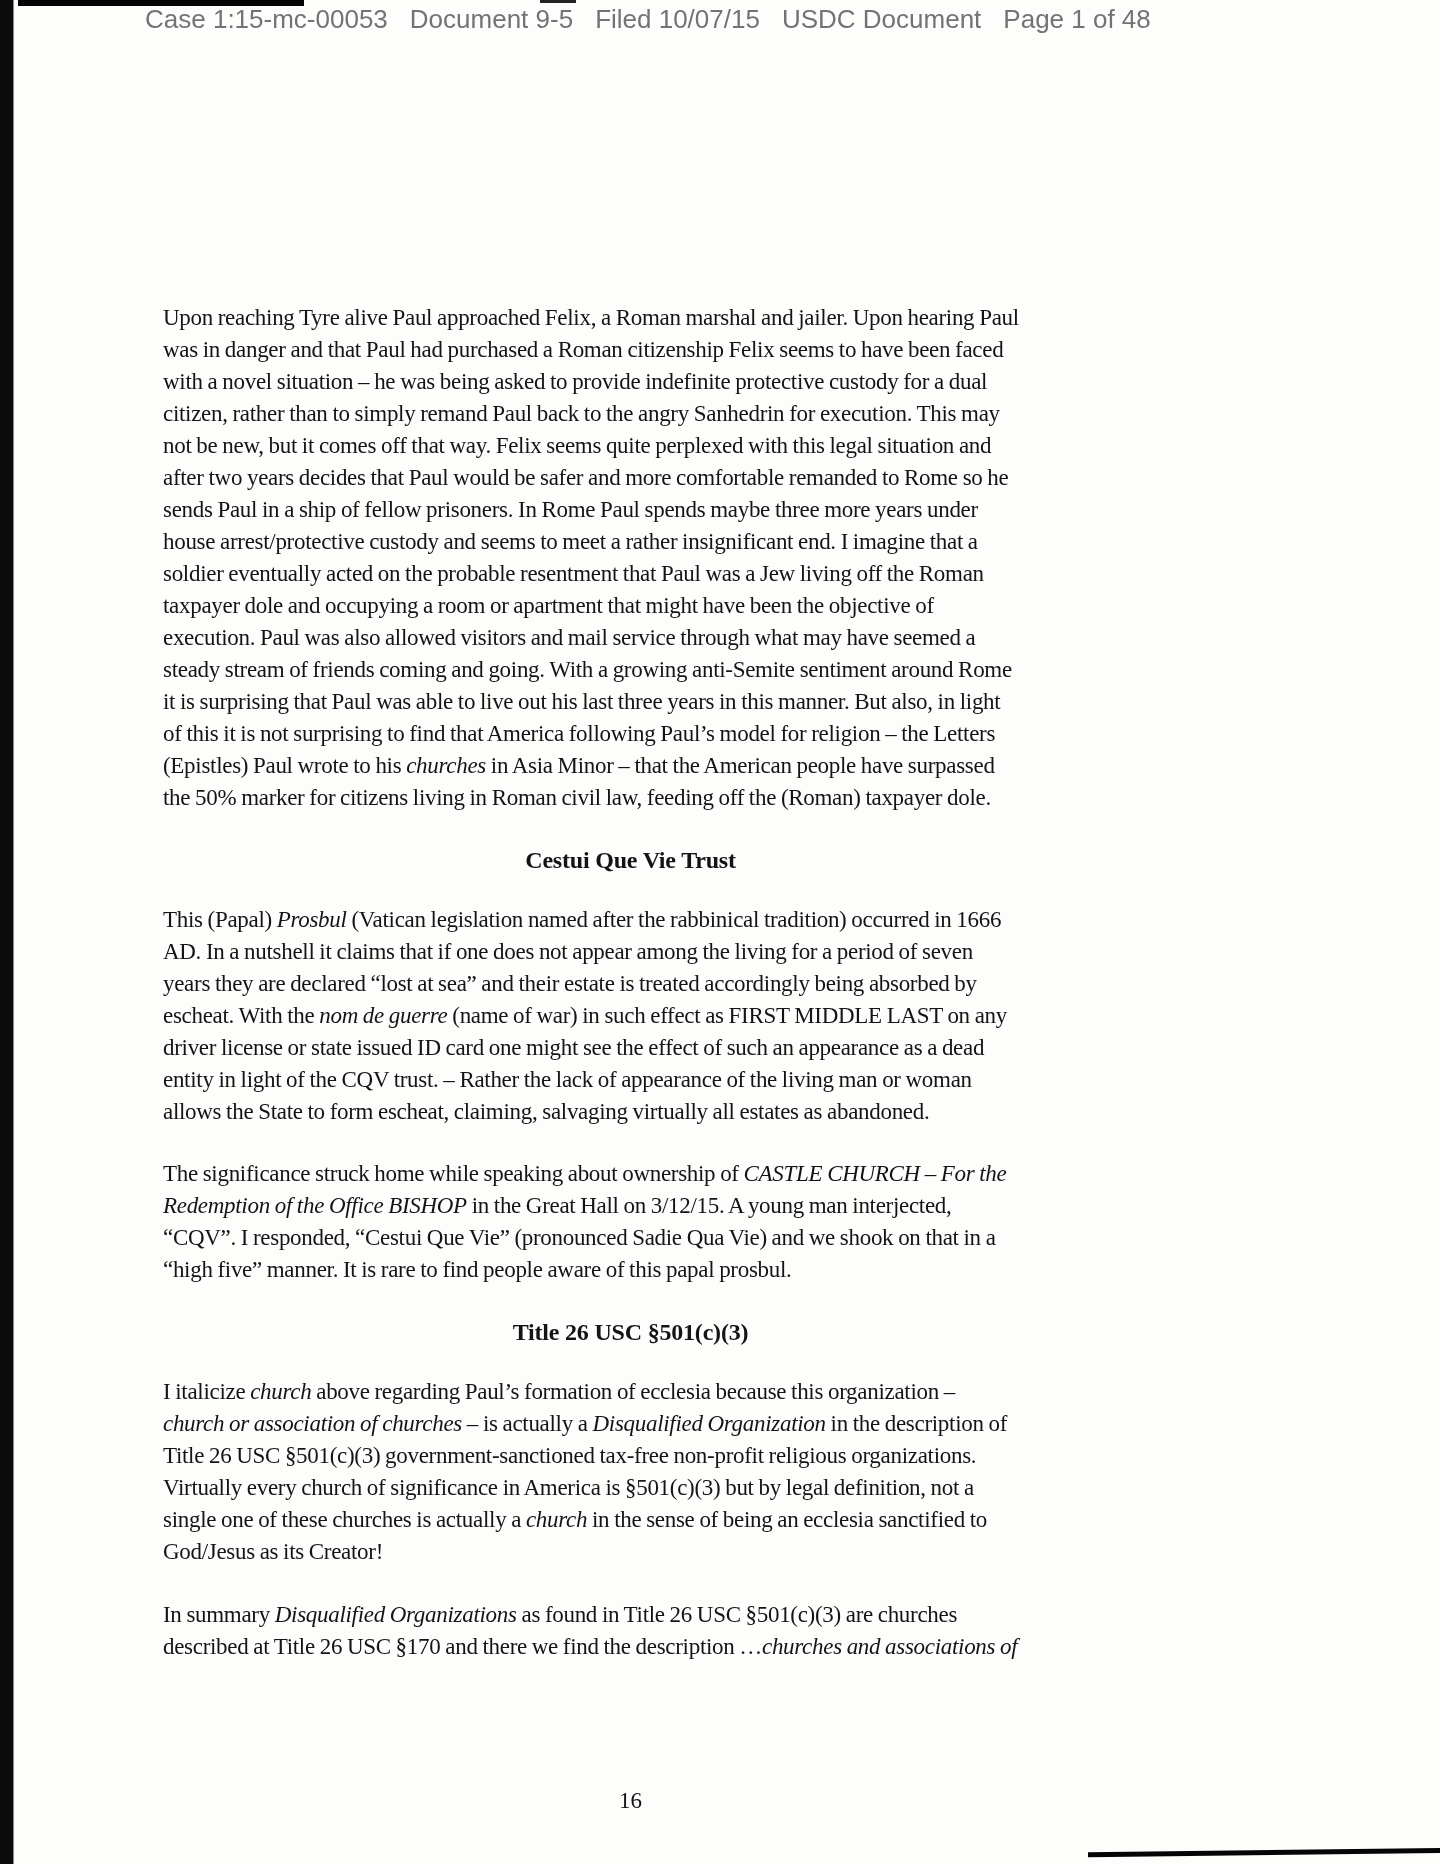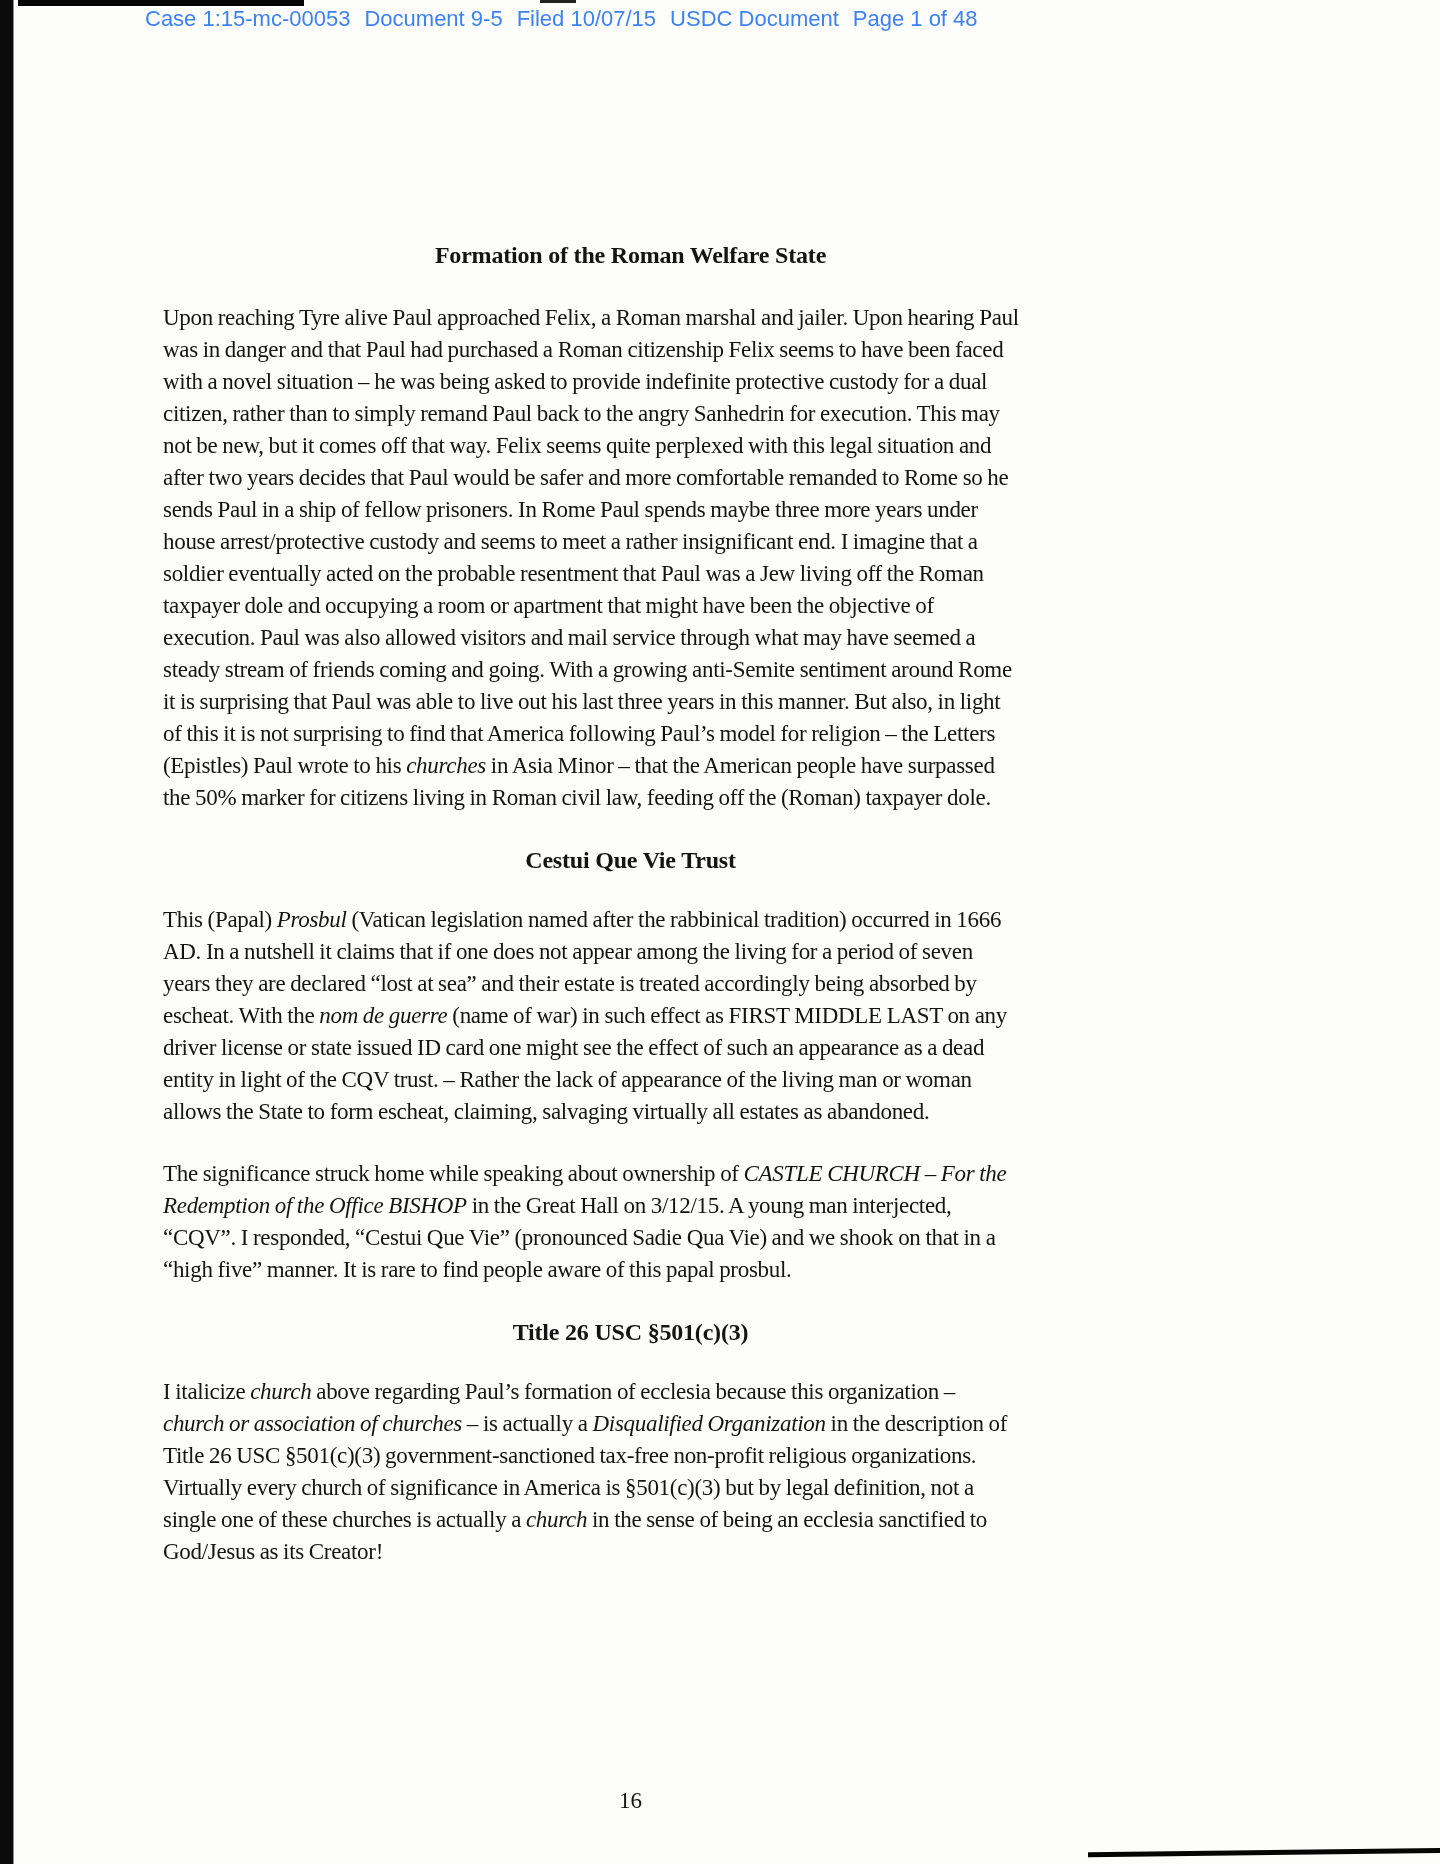--- a/index.html
+++ b/index.html
@@ -41,25 +41,25 @@
     left: 1088px; top: 1850px;
     width: 370px; height: 5px;
     background: #050505;
     transform: rotate(-0.7deg);
   }
   
   .stamp-header {
     position: absolute;
     left: 145px; top: 6px;
     display: flex;
-    gap: 14px;
+    gap: 22px;
     font-family: "Liberation Sans", sans-serif;
-    font-size: 22px;
+    font-size: 26px;
     line-height: 26px;
-    color: #3b82f6;
+    color: #737373;
     white-space: nowrap;
   }
   
   .content {
     position: absolute;
     left: 163px; top: 0;
     width: 935px;
     height: 1864px;
   }
   .heading {
@@ -107,31 +107,31 @@
   <div class="stamp-header">
     <span>Case 1:15-mc-00053</span>
     <span>Document 9-5</span>
     <span>Filed 10/07/15</span>
     <span>USDC Document</span>
     <span>Page 1 of 48</span>
   </div>
 
   <div class="content">
 
-    <div class="heading" style="top:240px">Formation of the Roman Welfare State</div>
 
     <div class="para" style="top:302px">Upon reaching Tyre alive Paul approached Felix, a Roman marshal and jailer. Upon hearing Paul<br>was in danger and that Paul had purchased a Roman citizenship Felix seems to have been faced<br>with a novel situation – he was being asked to provide indefinite protective custody for a dual<br>citizen, rather than to simply remand Paul back to the angry Sanhedrin for execution. This may<br>not be new, but it comes off that way. Felix seems quite perplexed with this legal situation and<br>after two years decides that Paul would be safer and more comfortable remanded to Rome so he<br>sends Paul in a ship of fellow prisoners. In Rome Paul spends maybe three more years under<br>house arrest/protective custody and seems to meet a rather insignificant end. I imagine that a<br>soldier eventually acted on the probable resentment that Paul was a Jew living off the Roman<br>taxpayer dole and occupying a room or apartment that might have been the objective of<br>execution. Paul was also allowed visitors and mail service through what may have seemed a<br>steady stream of friends coming and going. With a growing anti-Semite sentiment around Rome<br>it is surprising that Paul was able to live out his last three years in this manner. But also, in light<br>of this it is not surprising to find that America following Paul’s model for religion – the Letters<br>(Epistles) Paul wrote to his <em>churches</em> in Asia Minor – that the American people have surpassed<br>the 50% marker for citizens living in Roman civil law, feeding off the (Roman) taxpayer dole.</div>
 
     <div class="heading" style="top:845px">Cestui Que Vie Trust</div>
 
     <div class="para" style="top:904px">This (Papal) <em>Prosbul</em> (Vatican legislation named after the rabbinical tradition) occurred in 1666<br>AD. In a nutshell it claims that if one does not appear among the living for a period of seven<br>years they are declared “lost at sea” and their estate is treated accordingly being absorbed by<br>escheat. With the <em>nom de guerre</em> (name of war) in such effect as FIRST MIDDLE LAST on any<br>driver license or state issued ID card one might see the effect of such an appearance as a dead<br>entity in light of the CQV trust. – Rather the lack of appearance of the living man or woman<br>allows the State to form escheat, claiming, salvaging virtually all estates as abandoned.</div>
 
     <div class="para" style="top:1158px">The significance struck home while speaking about ownership of <em>CASTLE CHURCH – For the</em><br><em>Redemption of the Office BISHOP</em> in the Great Hall on 3/12/15. A young man interjected,<br>“CQV”. I responded, “Cestui Que Vie” (pronounced Sadie Qua Vie) and we shook on that in a<br>“high five” manner. It is rare to find people aware of this papal prosbul.</div>
 
     <div class="heading" style="top:1317px">Title 26 USC §501(c)(3)</div>
 
     <div class="para" style="top:1376px">I italicize <em>church</em> above regarding Paul’s formation of ecclesia because this organization –<br><em>church or association of churches</em> – is actually a <em>Disqualified Organization</em> in the description of<br>Title 26 USC §501(c)(3) government-sanctioned tax-free non-profit religious organizations.<br>Virtually every church of significance in America is §501(c)(3) but by legal definition, not a<br>single one of these churches is actually a <em>church</em> in the sense of being an ecclesia sanctified to<br>God/Jesus as its Creator!</div>
 
+    <div class="para" style="top:1599px">In summary <em>Disqualified Organizations</em> as found in Title 26 USC §501(c)(3) are churches<br>described at Title 26 USC §170 and there we find the description …<em>churches and associations of</em></div>
 
     <div class="page-number" style="top:1742px">16</div>
 
   </div>
 </div>
 
 </body></html>

